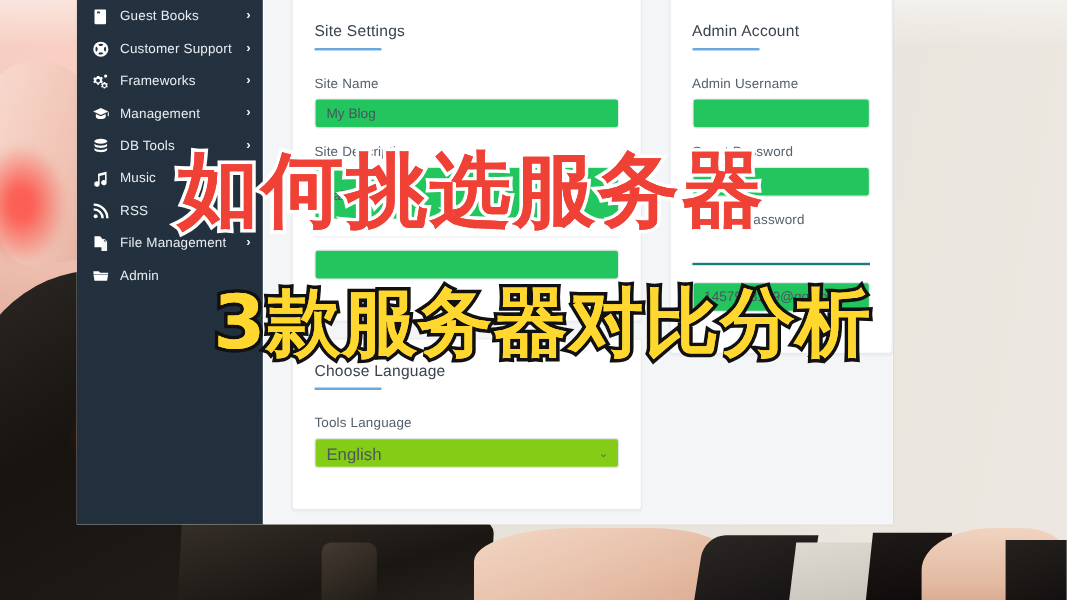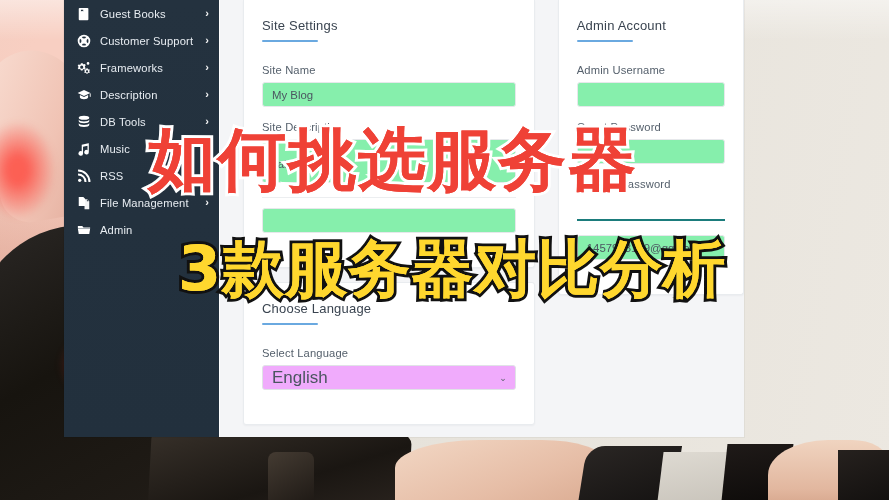--- a/index.html
+++ b/index.html
@@ -180,38 +180,38 @@
     margin-bottom: 22px;
   }
   .field { margin-bottom: 14px; }
   .field-label {
     display: block;
     font-size: 11.2px; color: #55606c; margin-bottom: 6px; letter-spacing: .15px;
   }
   .input {
     width: 100%; height: 25px;
     border: 1px solid #e6e8eb; border-radius: 3px;
-    background: #86efac;
+    background: #22c55e;
     font-size: 11.4px; color: #4b5560;
     padding: 0 9px;
     font-family: "Liberation Sans", sans-serif;
     outline: none;
   }
   .input::placeholder { color: #b4bac1; }
   .input.tall { height: 44px; padding-top: 5px; }
   .input.focus-teal {
     border: none; border-bottom: 2px solid #1b7c7c; border-radius: 0;
     background: transparent;
   }
   .select-wrap { position: relative; }
   .select {
     width: 100%; height: 25px;
     border: 1px solid #e0e3e7; border-radius: 3px;
-    background: #f0abfc;
-    font-size: 17px; color: #4b5560;
+    background: #84cc16;
+    font-size: 14px; color: #4b5560;
     padding: 0 24px 0 9px;
     font-family: "Liberation Sans", sans-serif;
     -webkit-appearance: none; appearance: none;
     outline: none;
   }
   .select-chev {
     position: absolute; right: 9px; top: 50%; transform: translateY(-50%);
     pointer-events: none; color: #5a636d; font-size: 9px; line-height: 1;
   }
   .hr-line { height: 1px; background: #eceef0; margin: 10px 0; }
@@ -326,21 +326,21 @@
         <span class="side-label">Frameworks</span>
         <span class="side-arrow">›</span>
       </div>
 
       <div class="side-item">
         <span class="side-ico">
           <svg viewBox="0 0 16 16">
               <path d="M8 2.2 0.7 5.6 8 9l7.3-3.4L8 2.2zM3.3 7.9v2.6c0 1.3 2.1 2.3 4.7 2.3s4.7-1 4.7-2.3V7.9L8 10.2 3.3 7.9zM14.6 6.6v3.1c0 .3.2.5.5.5s.5-.2.5-.5V6.1l-1 .5z"></path>
             </svg>
         </span>
-        <span class="side-label">Description</span>
+        <span class="side-label">Management</span>
         <span class="side-arrow">›</span>
       </div>
 
       <div class="side-item">
         <span class="side-ico">
           <svg viewBox="0 0 16 16">
               <ellipse cx="8" cy="3.1" rx="6" ry="2.3"></ellipse>
               <path d="M2 5v2.2c0 1.27 2.69 2.3 6 2.3s6-1.03 6-2.3V5c0 1.27-2.69 2.3-6 2.3S2 6.27 2 5z"></path>
               <path d="M2 9.1v2.2c0 1.27 2.69 2.3 6 2.3s6-1.03 6-2.3V9.1c0 1.27-2.69 2.3-6 2.3s-6-1.03-6-2.3z"></path>
             </svg>
@@ -417,21 +417,21 @@
           <div class="field">
             <input class="input" type="text" style="">
           </div>
         </div>
 
         <div class="card card-lang">
           <div class="card-title">Choose Language</div>
           <div class="title-rule"></div>
 
           <div class="field">
-            <label class="field-label">Select Language</label>
+            <label class="field-label">Tools Language</label>
             <div class="select-wrap">
               <select class="select">
                 <option>English</option>
               </select>
               <span class="select-chev">⌄</span>
             </div>
           </div>
         </div>
       </section>
 

